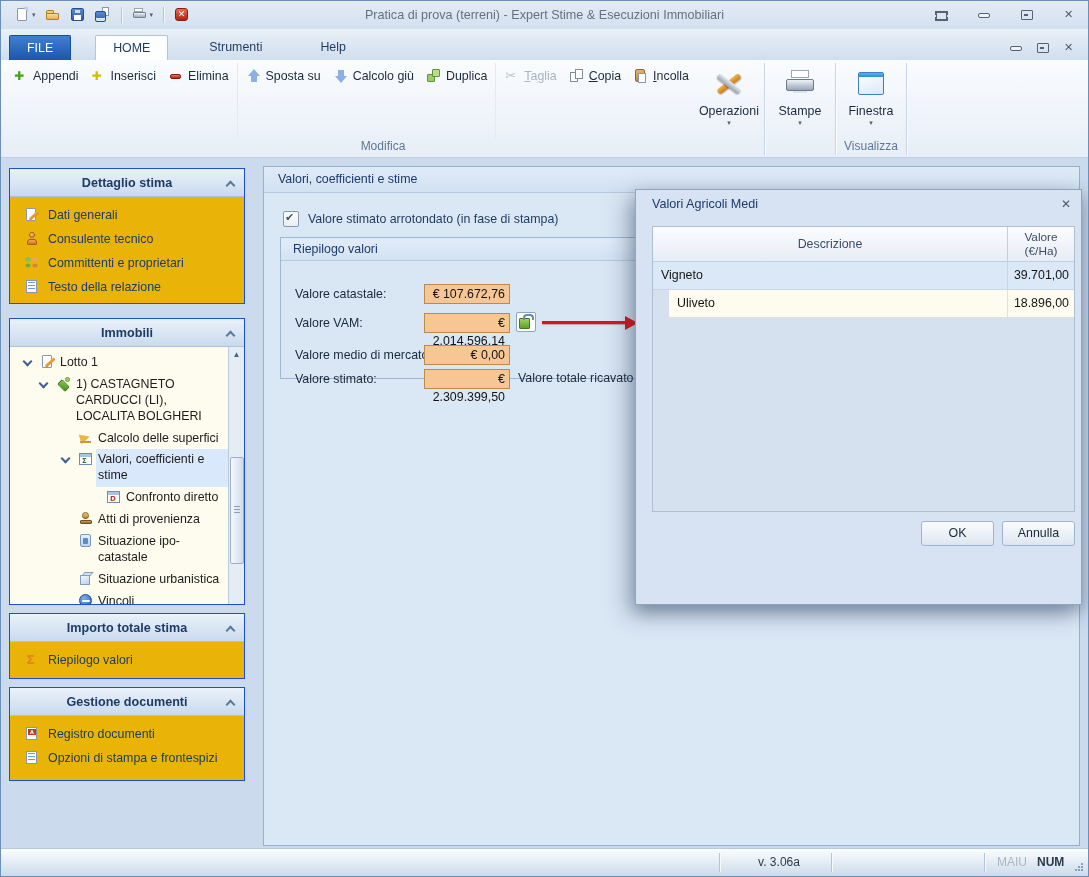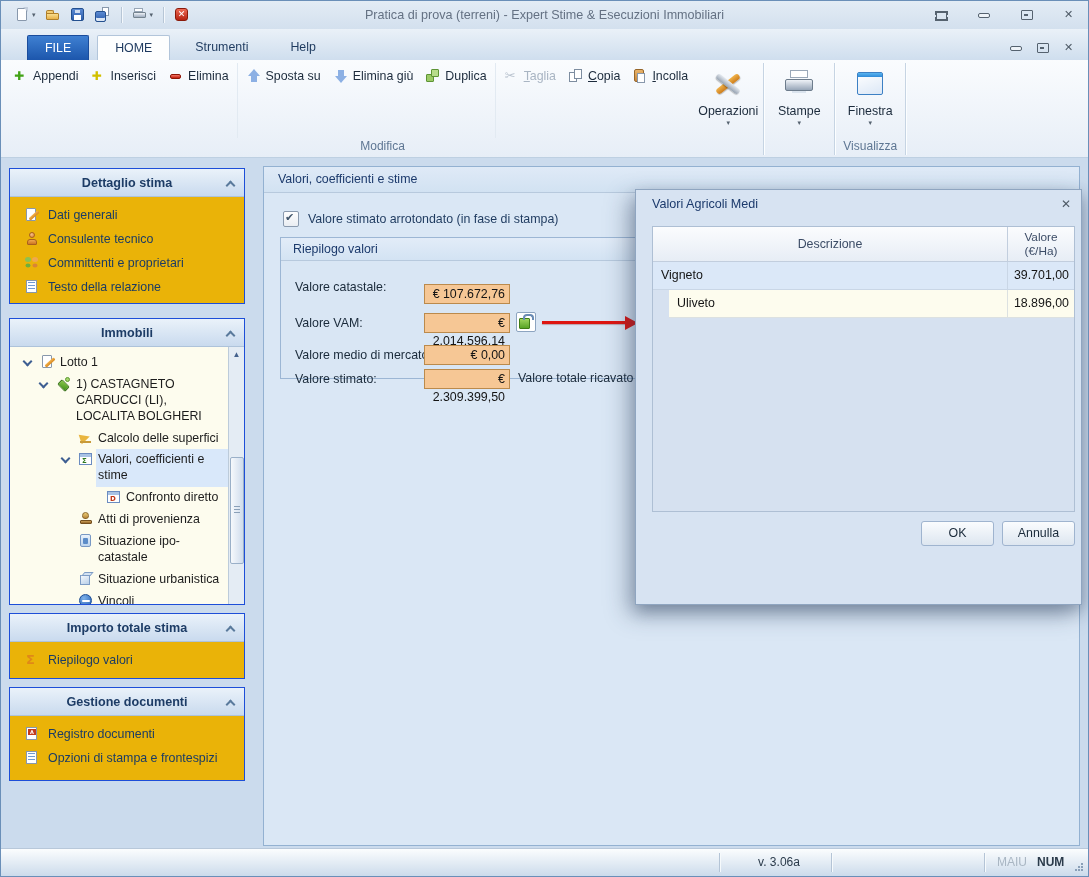--- a/index.html
+++ b/index.html
@@ -15,21 +15,21 @@
   .tb-controls{position:absolute;right:10px;top:0;height:28px;display:flex;align-items:center;gap:27px;}
   .wc{position:relative;width:16px;height:14px;display:inline-block;}
   .wc-fullscreen::before{content:"";position:absolute;left:3px;top:4px;width:9px;height:6px;border:1px solid #55626f;
      box-shadow:-3px -3px 0 -2px #55626f,3px -3px 0 -2px #55626f,-3px 3px 0 -2px #55626f,3px 3px 0 -2px #55626f;}
   .wc-minimize::before{content:"";position:absolute;left:2px;top:5px;width:10px;height:3px;border:1px solid #55626f;border-radius:2px;background:#eef3f8;}
   .wc-maximize::before{content:"";position:absolute;left:2px;top:2px;width:10px;height:8px;border:1px solid #55626f;border-radius:1px;}
   .wc-maximize::after{content:"";position:absolute;left:5px;top:6px;width:4px;height:2px;background:#55626f;}
   .wc-close::before{content:"✕";position:absolute;left:2px;top:0;font:bold 11px/14px "DejaVu Sans",sans-serif;color:#4e5a66;}
   
   .tabrow{position:absolute;left:0;top:28px;right:0;height:31px;background:linear-gradient(#eaf1f8,#cfdeee);}
-  .tabs{position:absolute;left:26px;bottom:0;display:flex;align-items:center;gap:8px;}
+  .tabs{position:absolute;left:8px;bottom:0;display:flex;align-items:center;gap:24px;}
   .tab{height:25px;line-height:25px;padding:0 17px;border-radius:2px 2px 0 0;cursor:default;color:#1e3a5f;}
   .tab.file{background:linear-gradient(#3f80d2,#1c56ac);border:1px solid #1a4c9c;border-bottom:none;color:#fff;height:24px;line-height:24px;}
   .tab.active{background:#fdfefe;border:1px solid #b2c5da;border-bottom:none;height:24px;line-height:24px;}
   .mdi{position:absolute;right:12px;bottom:5px;display:flex;gap:13px;}
   .mdi .wc{width:14px;}
   
   .ribbon{position:absolute;left:0;top:59px;right:0;height:98px;background:linear-gradient(#fafcfe,#e7eef7);
           border-bottom:1px solid #bed0e2;display:flex;align-items:stretch;padding-left:4px;box-sizing:border-box;}
   .rgroup{display:flex;flex-direction:column;}
   .rg-content{display:flex;flex:1;padding-top:3px;}
@@ -247,21 +247,21 @@
               <span>Elimina</span>
             </div>
           </div>
           <div class="scol">
             <div class="sbtn">
               <span class="ic ic-arrow-up"></span>
               <span>Sposta su</span>
             </div>
             <div class="sbtn">
               <span class="ic ic-arrow-down"></span>
-              <span>Elimina giù</span>
+              <span>Calcolo giù</span>
             </div>
             <div class="sbtn">
               <span class="ic ic-duplicate"></span>
               <span>Duplica</span>
             </div>
           </div>
           <div class="scol">
             <div class="sbtn disabled">
               <span class="ic ic-cut"></span>
               <span><u>T</u>aglia</span>
@@ -394,21 +394,21 @@
     <div class="main-header">Valori, coefficienti e stime</div>
     <div class="check-row">
       <span class="cb"></span>
       <span>Valore stimato arrotondato (in fase di stampa)</span>
       <span class="dotsep"></span>
       <span class="combo">Ai mille euro</span>
     </div>
     <div class="groupbox">
       <div class="groupbox-header">Riepilogo valori</div>
       <div id="rv-rows" style="position:relative;">
-          <span class="rv-label" style="top: 16px;">Valore catastale:</span>
+          <span class="rv-label" style="top: 23px;">Valore catastale:</span>
           <div class="rv-field" style="top: 23px;">€ 107.672,76</div>
           <span class="rv-label" style="top: 52px;">Valore VAM:</span>
           <div class="rv-field" style="top: 52px;">€ 2.014.596,14</div>
           <span class="ic-open-vam" style="left: 235px; top: 51px;"></span>
           <div class="arrow-line" style="left: 261px; top: 60px; width: 84px;"></div>
           <div class="arrow-head" style="left: 344px; top: 55px;"></div>
           <span class="rv-label" style="top: 84px;">Valore medio di mercato:</span>
           <div class="rv-field" style="top: 84px;">€ 0,00</div>
           <span class="rv-label" style="top: 108px;">Valore stimato:</span>
           <div class="rv-field" style="top: 108px;">€ 2.309.399,50</div>

